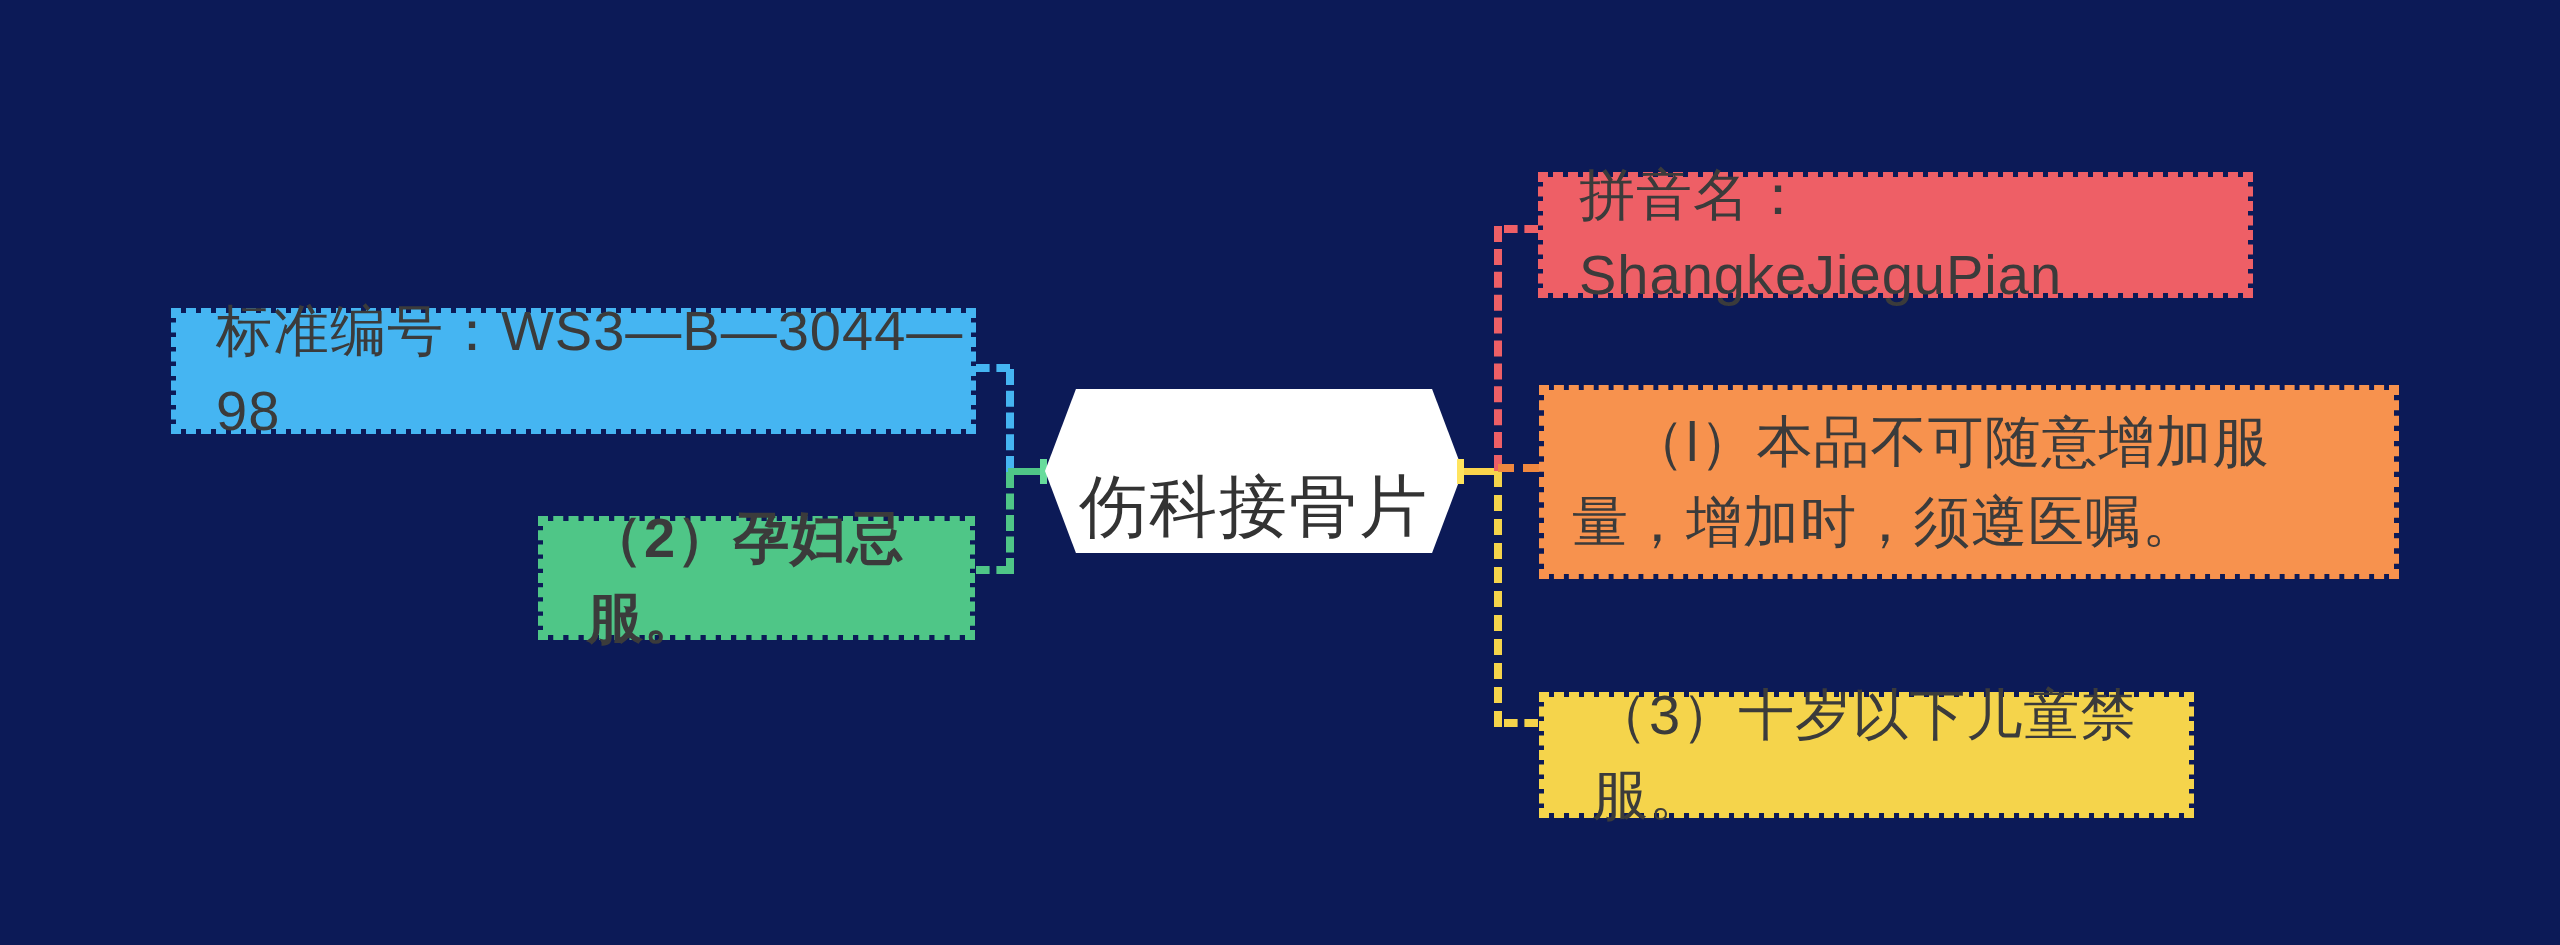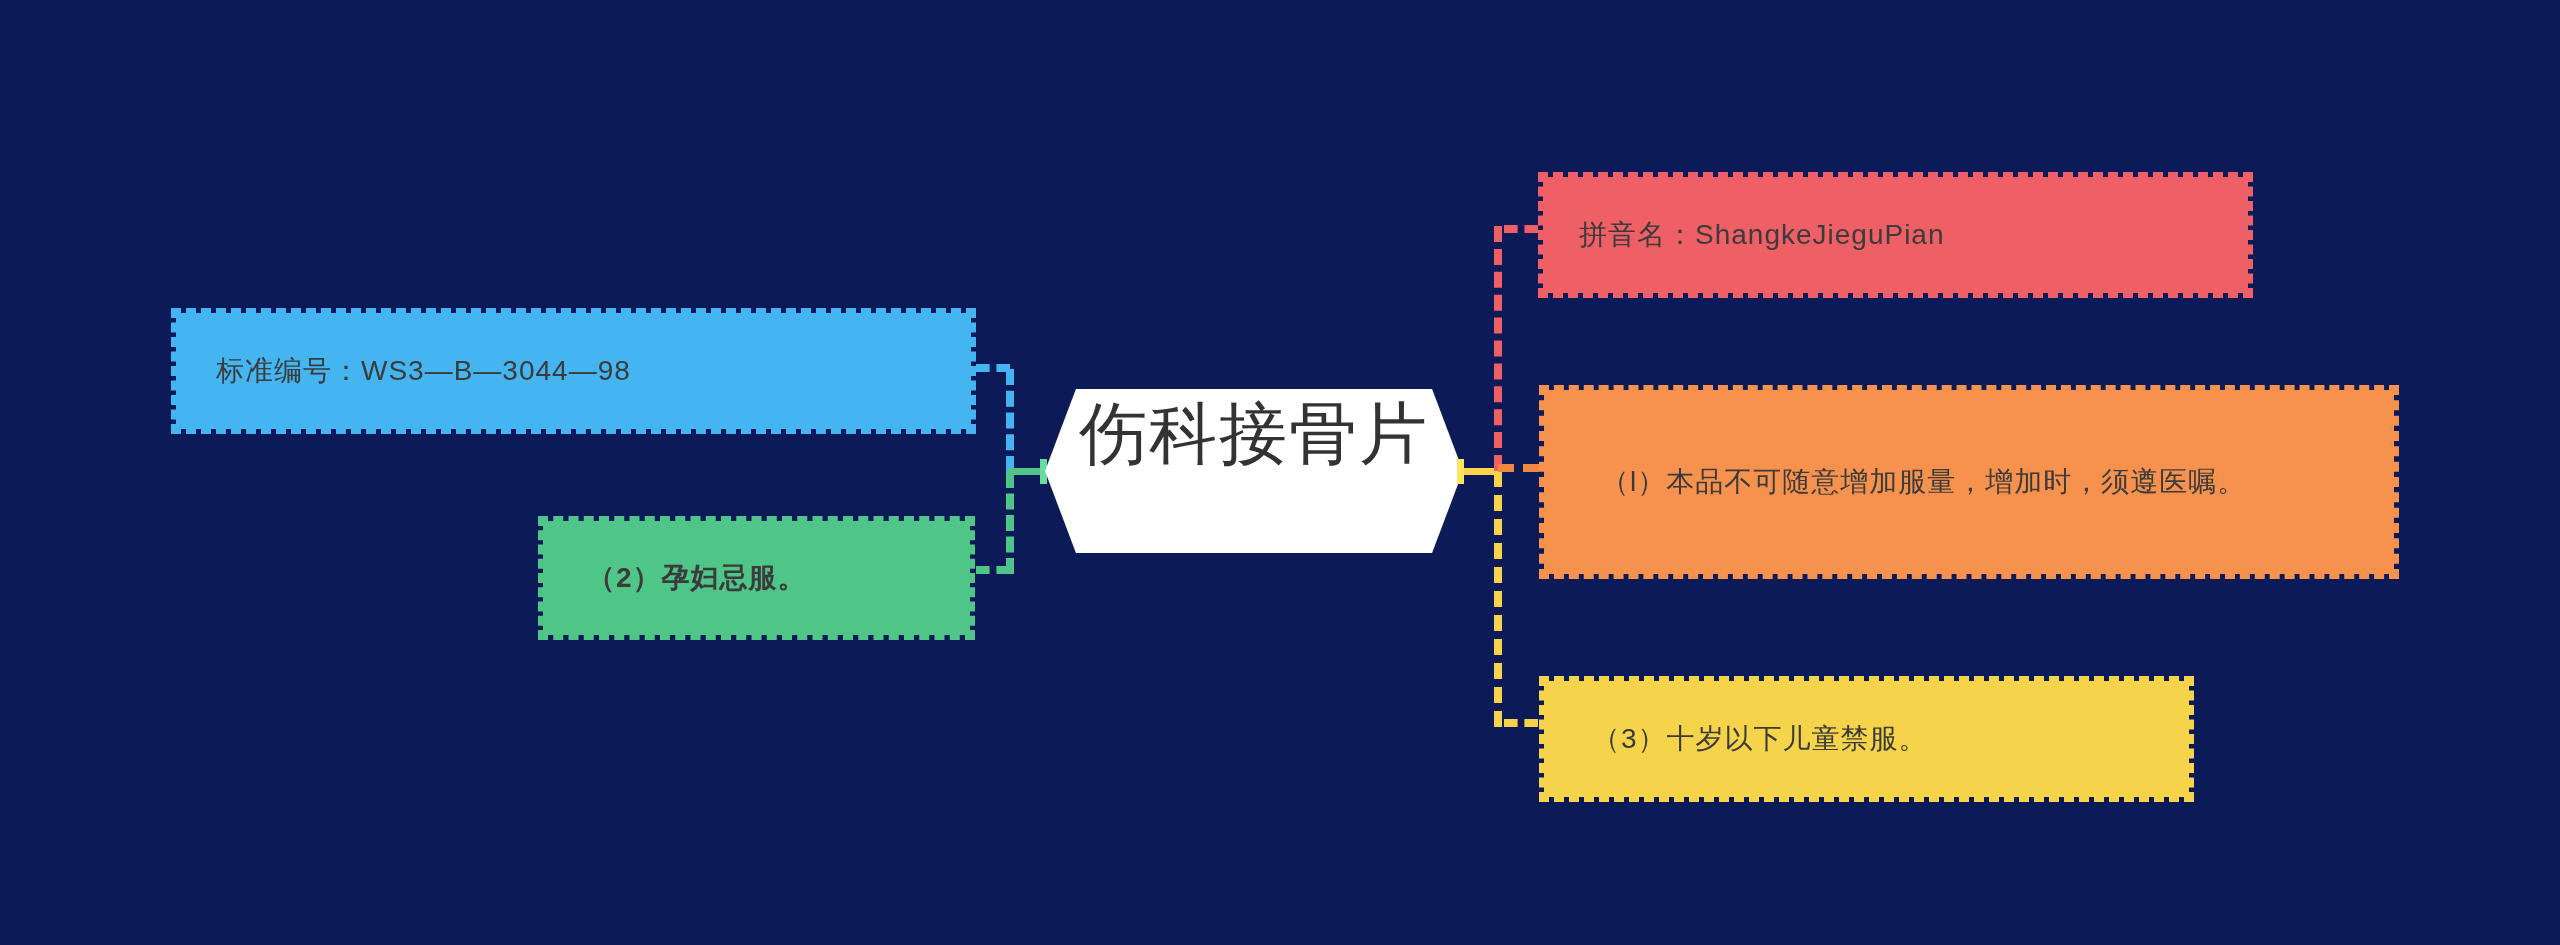--- a/index.html
+++ b/index.html
@@ -17,35 +17,35 @@
     height: 945px;
   }
   
   .node {
     position: absolute;
     box-sizing: border-box;
     border: 5px dashed transparent;
     background-clip: padding-box;
     display: flex;
     align-items: center;
-    font-size: 28px;
+    font-size: 56px;
     color: #3b3b3b;
     letter-spacing: 1px;
     line-height: 1.42;
   }
   .node .label { display: block; }
   
   .hex {
     position: absolute;
     left: 1045px; top: 389px;
     width: 418px; height: 164px;
     background: #ffffff;
     clip-path: polygon(0 50%, 7.4% 0, 92.6% 0, 100% 50%, 92.6% 100%, 7.4% 100%);
     display: flex;
-    align-items: flex-start;
+    align-items: flex-end;
     justify-content: center;
     font-size: 68px;
     color: #333333;
     letter-spacing: 2px;
   }
   
   .vline { position: absolute; width: 0; border-left-style: dashed; border-left-width: 8px; }
   .hdash { position: absolute; height: 0; border-top-style: dashed; border-top-width: 8px; }
   .hsolid { position: absolute; height: 7px; }
   .tick  { position: absolute; width: 7px; height: 25px; }
@@ -64,21 +64,21 @@
   </div>
 
   <div class="node" style="left: 1538px; top: 172px; width: 715px; height: 126px; padding-left: 36px; background-color: rgb(238, 95, 102); border-color: rgb(238, 95, 102);">
     <span class="label">拼音名：ShangkeJieguPian</span>
   </div>
 
   <div class="node" style="left: 1539px; top: 385px; width: 860px; height: 194px; padding-left: 28px; padding-right: 24px; background-color: rgb(247, 146, 78); border-color: rgb(247, 146, 78);">
     <span class="label">　（l）本品不可随意增加服量，增加时，须遵医嘱。</span>
   </div>
 
-  <div class="node" style="left: 1539px; top: 676px; width: 655px; height: 126px; padding-left: 48px; background-color: rgb(245, 212, 75); border-color: rgb(245, 212, 75);">
+  <div class="node" style="left: 1539px; top: 692px; width: 655px; height: 126px; padding-left: 48px; background-color: rgb(245, 212, 75); border-color: rgb(245, 212, 75);">
     <span class="label">（3）十岁以下儿童禁服。</span>
   </div>
 
   <div class="hdash" style="left: 976px; top: 364px; width: 34px; border-color: rgb(69, 181, 242);"></div>
   <div class="vline" style="left: 1006px; top: 369px; height: 103px; border-color: rgb(69, 181, 242);"></div>
   <div class="vline" style="left: 1006px; top: 472px; height: 102px; border-color: rgb(79, 198, 135);"></div>
   <div class="hdash" style="left: 976px; top: 566px; width: 34px; border-color: rgb(79, 198, 135);"></div>
   <div class="hsolid" style="left: 1008px; top: 468px; width: 38px; background-color: rgb(79, 198, 135);"></div>
   <div class="tick" style="left: 1040px; top: 459px; background-color: rgb(103, 220, 156);"></div>
 

